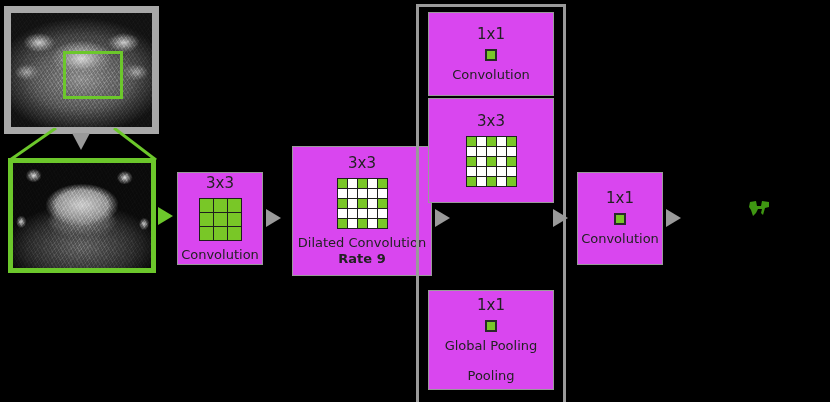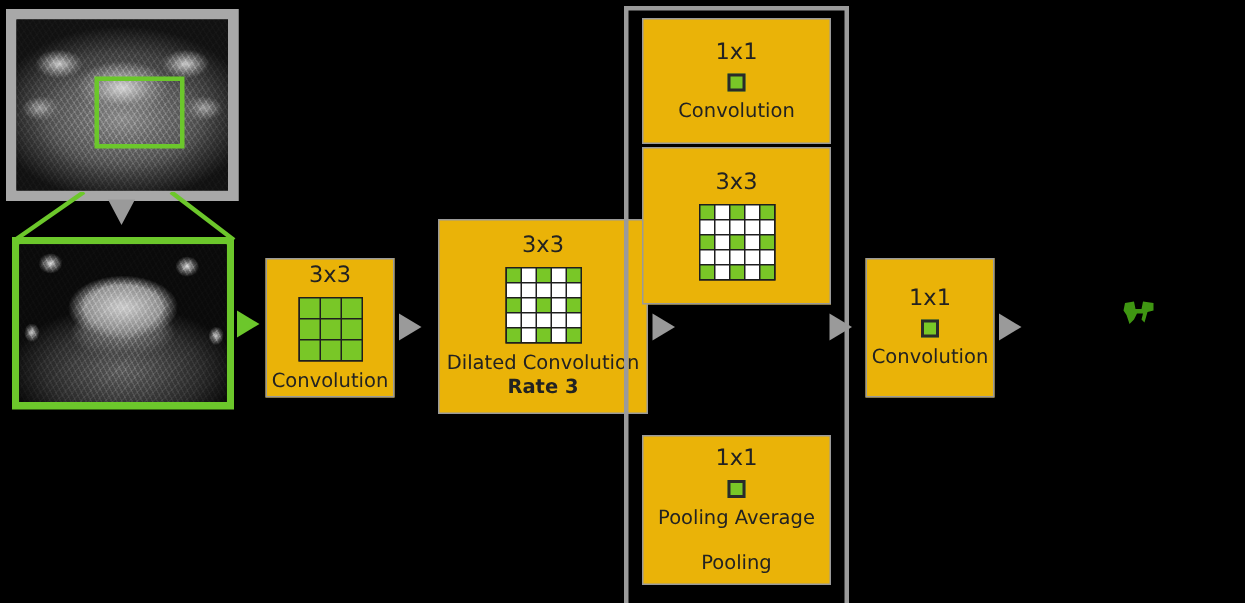--- a/index.html
+++ b/index.html
@@ -64,21 +64,21 @@
   #mri-zoom::after{
     content:"";position:absolute;inset:0;
     background:
       repeating-linear-gradient(62deg, rgba(255,255,255,.11) 0 1px, rgba(0,0,0,.12) 1px 3px),
       repeating-linear-gradient(-48deg, rgba(255,255,255,.08) 0 1px, rgba(0,0,0,.10) 1px 4px);
     mix-blend-mode:overlay;
   }
 
   
   .card{
-    background:#eab308;border:1px solid #9a9a9a;box-sizing:border-box;
+    background:#d946ef;border:1px solid #9a9a9a;box-sizing:border-box;
     display:flex;flex-direction:column;align-items:center;justify-content:center;
   }
   .card .kdim{font-size:15px;color:#222;line-height:1;margin-bottom:7px;}
   .card .clabel{font-size:13px;color:#222;line-height:14px;text-align:center;margin-top:7px;}
   .card .clabel b{font-weight:bold;}
 
   
   .grid{display:grid;background:#1e1e1e;border:1px solid #1e1e1e;gap:1px;}
   .grid .cell{background:#fff;}
   .grid .cell.on{background:#79c727;}
@@ -172,21 +172,21 @@
       <div class="cell"></div>
       <div class="cell"></div>
       <div class="cell"></div>
     <div class="cell on"></div>
       <div class="cell"></div>
       <div class="cell on"></div>
       <div class="cell"></div>
       <div class="cell on"></div>
   </div>
   <div class="clabel">Dilated Convolution</div>
-  <div class="clabel" style="margin-top:2px;font-weight:bold;">Rate 3</div>
+  <div class="clabel" style="margin-top:2px;font-weight:bold;">Rate 9</div>
 </div>
 <div class="abs arrow" id="arrow-2"></div>
 
 <div class="abs" id="aspp-box"></div>
 
 <div class="abs card" id="branch-1x1-conv">
   <div class="kdim">1x1</div>
   <div class="dot1"></div>
   <div class="clabel">Convolution</div>
 </div>
@@ -218,21 +218,21 @@
       <div class="cell"></div>
       <div class="cell on"></div>
       <div class="cell"></div>
       <div class="cell on"></div>
   </div>
 </div>
 
 <div class="abs card" id="branch-gap">
   <div class="kdim">1x1</div>
   <div class="dot1"></div>
-  <div class="clabel">Pooling Average</div>
+  <div class="clabel">Global Pooling</div>
   <div class="clabel" style="margin-top:16px;">Pooling</div>
 </div>
 
 <div class="abs arrow" id="arrow-3"></div>
 
 <div class="abs card" id="stage-conv1x1-out">
   <div class="kdim">1x1</div>
   <div class="dot1"></div>
   <div class="clabel">Convolution</div>
 </div>

